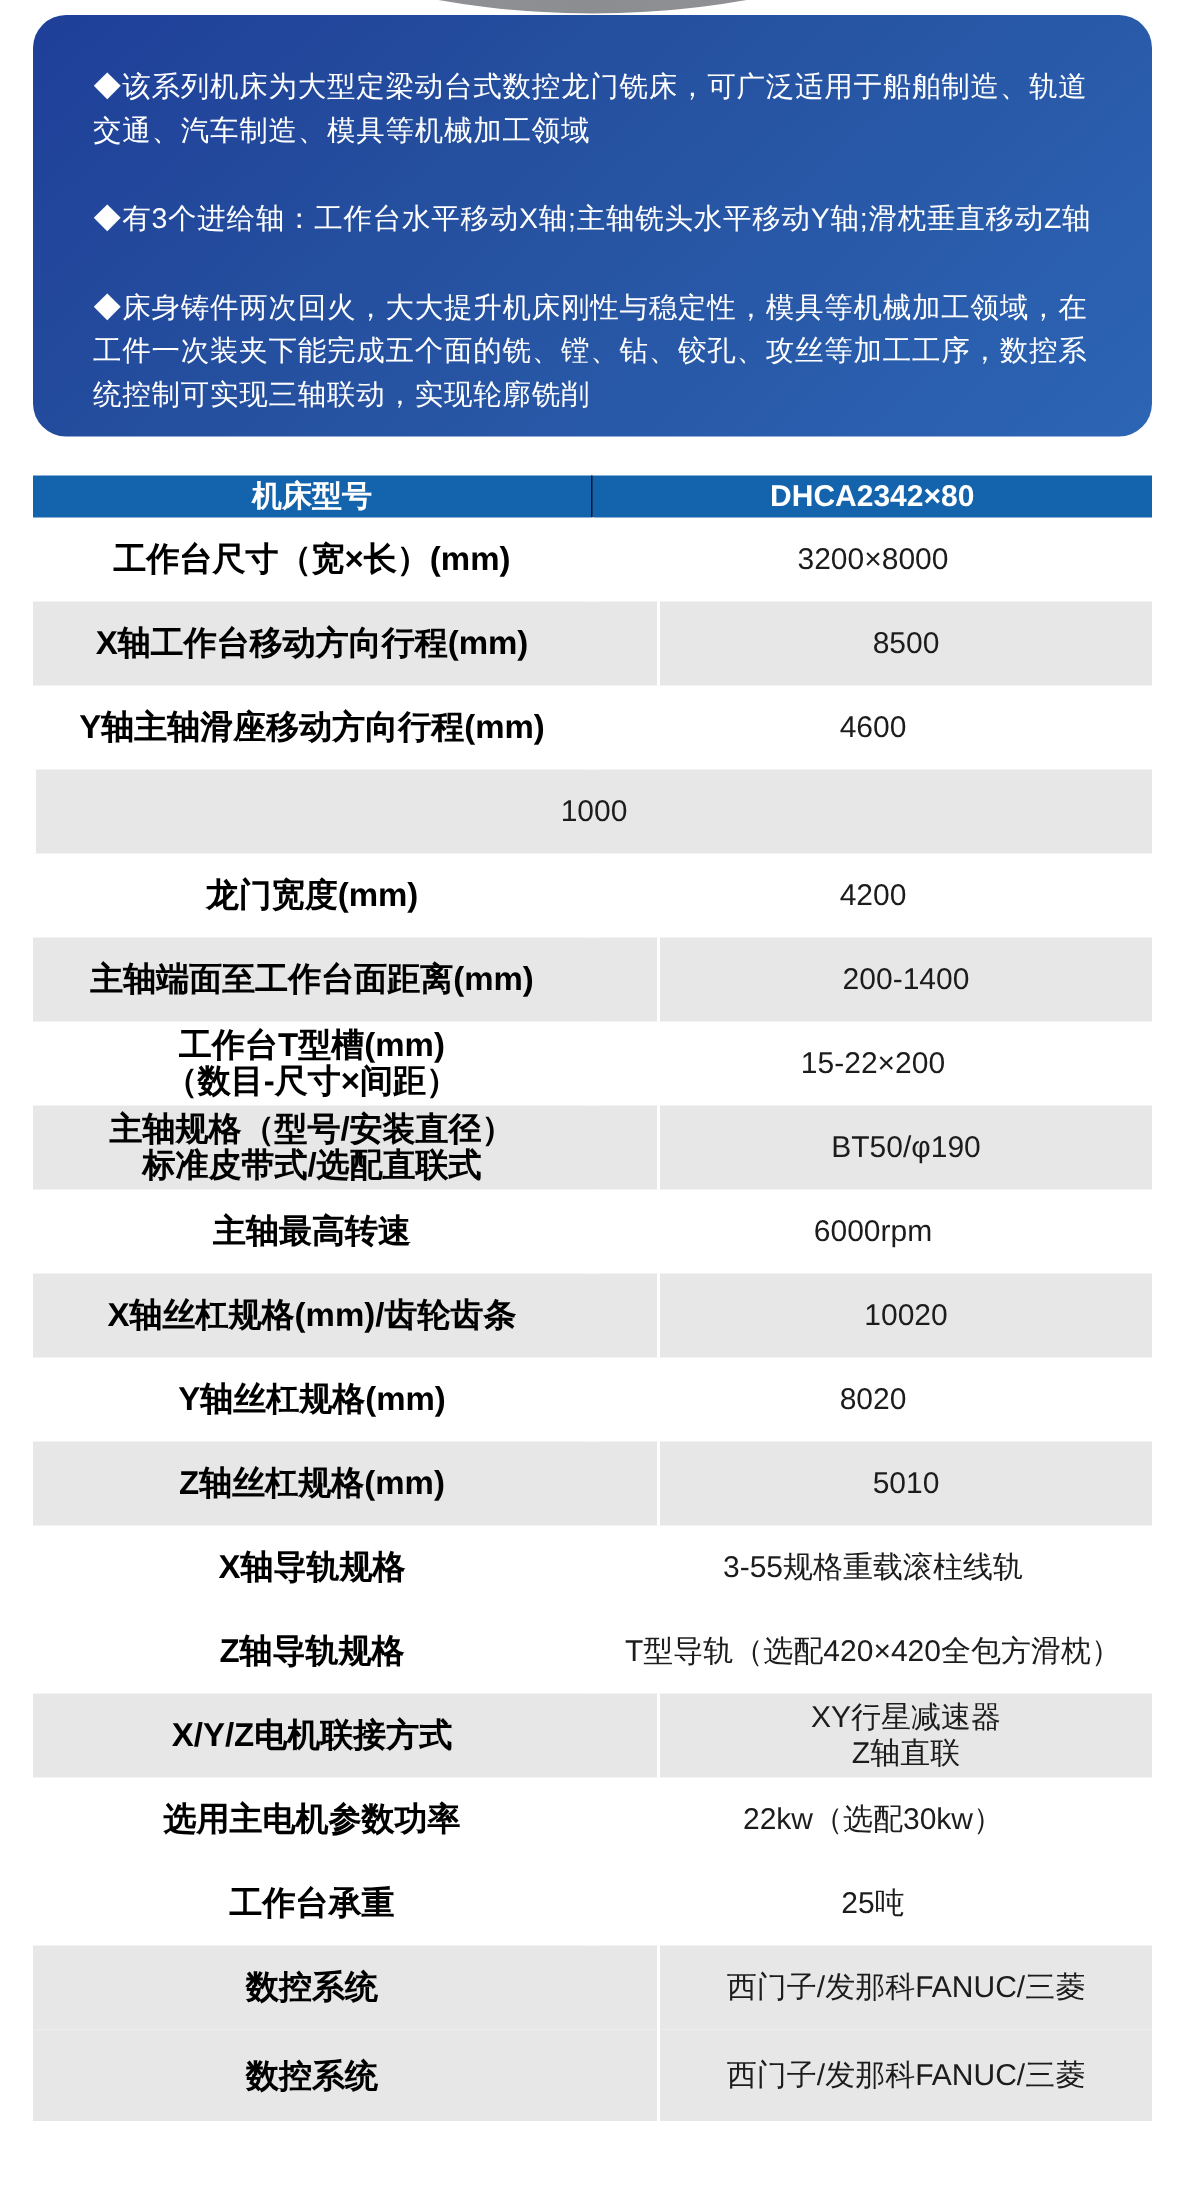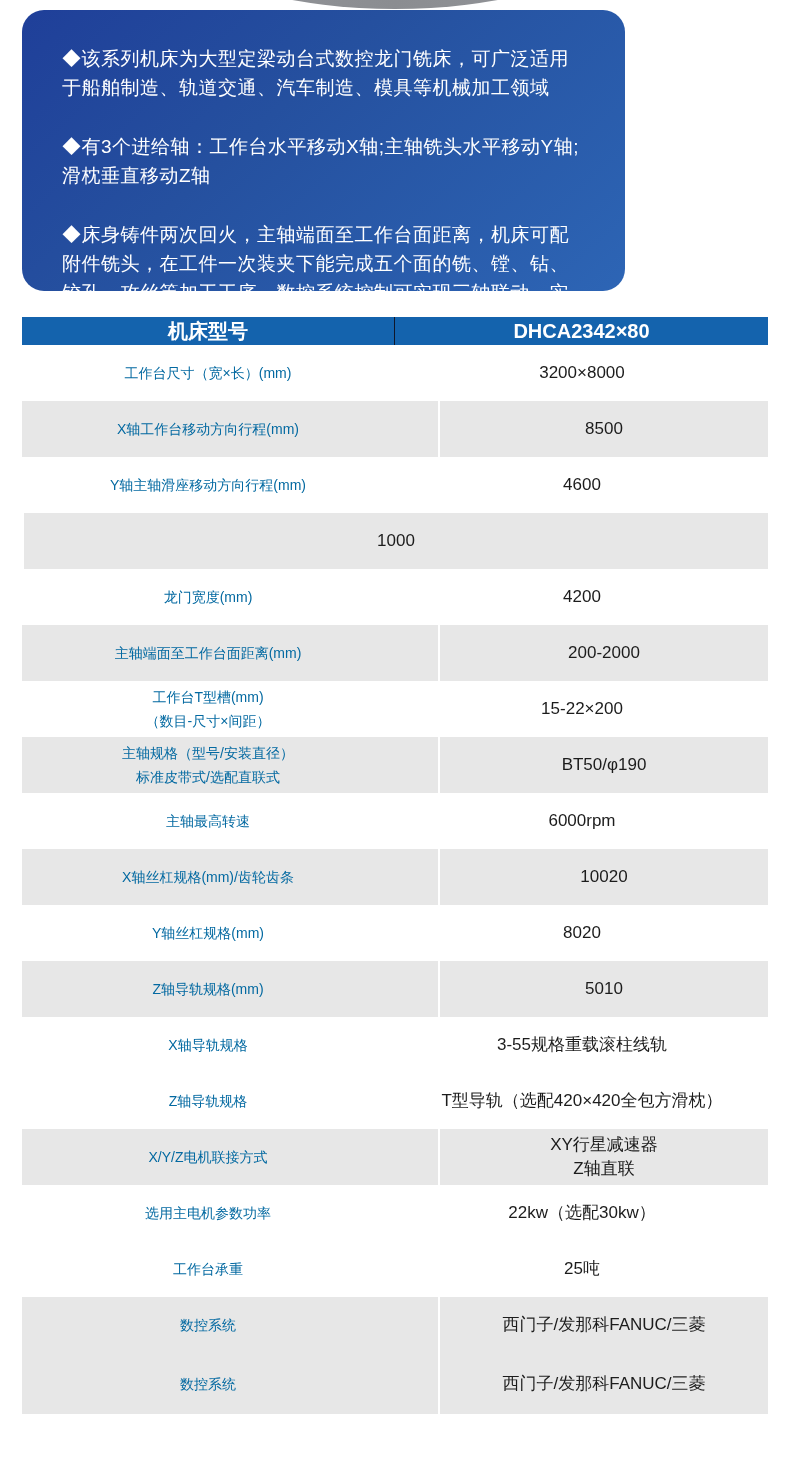--- a/index.html
+++ b/index.html
@@ -20,21 +20,21 @@
     border-radius: 50%;
     background: linear-gradient(to right,
       rgba(148,150,154,0) 2%, #94969a 18%, #8b8d91 50%,
       #94969a 82%, rgba(148,150,154,0) 98%);
   }
 
   
   .hero-box {
     position: absolute;
     left: 22px; top: 10px;
-    width: 603px; height: 281px;
+    width: 746px; height: 281px;
     box-sizing: border-box;
     border-radius: 22px;
     background: linear-gradient(138deg, #1f3f99 0%, #25509f 40%, #2d65b5 100%);
     color: #ffffff;
     padding: 34px 40px 0 40px;
   }
   .hero-box p {
     margin: 0 0 30px 0;
     font-size: 19px;
     line-height: 29px;
@@ -66,30 +66,30 @@
     align-items: center;
     height: 56px;
   }
   .row.gray { background: #e7e7e7; gap: 44px; }
   .row:last-child { height: 61px; }
 
   .lab {
     flex: 0 0 372px;
     width: 372px;
     text-align: center;
-    font-size: 14px;
-    font-weight: normal;
-    color: #0369a1;
+    font-size: 22px;
+    font-weight: bold;
+    color: #000000;
     line-height: 24px;
     white-space: pre-line;
   }
   .val {
     flex: 1 1 auto;
     text-align: center;
-    font-size: 17px;
+    font-size: 20px;
     font-weight: 400;
     color: #1c1c1c;
     line-height: 24px;
     white-space: pre-line;
     border-left: 2px solid #ffffff;
     align-self: stretch;
     display: flex;
     align-items: center;
     justify-content: center;
   }
@@ -98,21 +98,21 @@
 </head>
 <body>
 
 <div class="page">
 
   <div class="top-arc"></div>
 
   <section class="hero-box">
     <p>◆该系列机床为大型定梁动台式数控龙门铣床，可广泛适用于船舶制造、轨道交通、汽车制造、模具等机械加工领域</p>
     <p>◆有3个进给轴：工作台水平移动X轴;主轴铣头水平移动Y轴;滑枕垂直移动Z轴</p>
-    <p>◆床身铸件两次回火，主轴端面至工作台面距离，机床可配附件铣头，在工件一次装夹下能完成五个面的铣、镗、钻、铰孔、攻丝等加工工序，数控系统控制可实现三轴联动，实现轮廓铣削</p>
+    <p>◆床身铸件两次回火，大大提升机床刚性与稳定性，模具等机械加工领域，在工件一次装夹下能完成五个面的铣、镗、钻、铰孔、攻丝等加工工序，数控系统控制可实现三轴联动，实现轮廓铣削</p>
   </section>
 
   <section class="spec-table">
     <div class="thead">
       <div class="lab">机床型号</div>
       <div class="val">DHCA2342×80</div>
     </div>
     <div id="spec-body">
         <div class="row">
           <div class="lab">工作台尺寸（宽×长）(mm)</div>
@@ -128,21 +128,21 @@
         </div>
         <div class="row gray">
           <div class="val">1000</div>
         </div>
         <div class="row">
           <div class="lab">龙门宽度(mm)</div>
           <div class="val">4200</div>
         </div>
         <div class="row gray">
           <div class="lab">主轴端面至工作台面距离(mm)</div>
-          <div class="val">200-2000</div>
+          <div class="val">200-1400</div>
         </div>
         <div class="row">
           <div class="lab">工作台T型槽(mm)
 （数目-尺寸×间距）</div>
           <div class="val">15-22×200</div>
         </div>
         <div class="row gray">
           <div class="lab">主轴规格（型号/安装直径）
 标准皮带式/选配直联式</div>
           <div class="val">BT50/φ190</div>
@@ -153,21 +153,21 @@
         </div>
         <div class="row gray">
           <div class="lab">X轴丝杠规格(mm)/齿轮齿条</div>
           <div class="val">10020</div>
         </div>
         <div class="row">
           <div class="lab">Y轴丝杠规格(mm)</div>
           <div class="val">8020</div>
         </div>
         <div class="row gray">
-          <div class="lab">Z轴导轨规格(mm)</div>
+          <div class="lab">Z轴丝杠规格(mm)</div>
           <div class="val">5010</div>
         </div>
         <div class="row">
           <div class="lab">X轴导轨规格</div>
           <div class="val">3-55规格重载滚柱线轨</div>
         </div>
         <div class="row">
           <div class="lab">Z轴导轨规格</div>
           <div class="val">T型导轨（选配420×420全包方滑枕）</div>
         </div>

